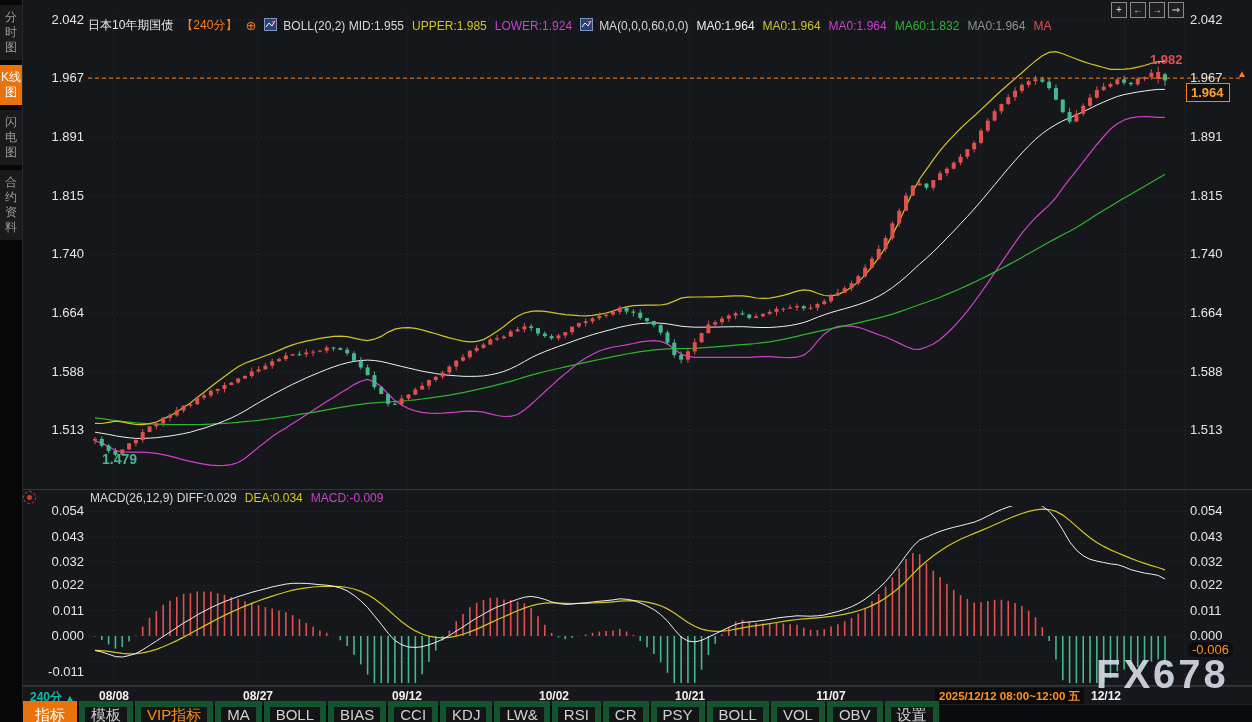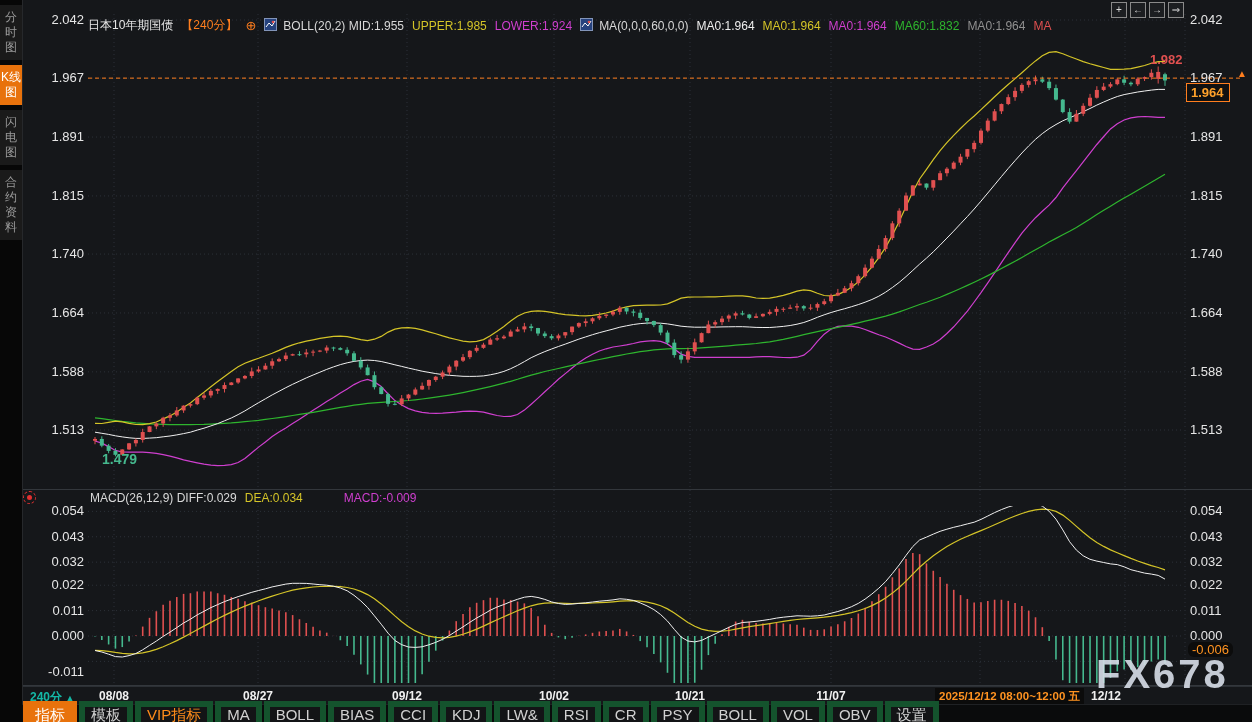--- a/index.html
+++ b/index.html
@@ -649,21 +649,21 @@
       <div class="lbl ylab" style="top: 602.612px;">0.011</div>
       <div class="lbl ylab-r" style="top: 602.612px;">0.011</div>
       <div class="lbl ylab" style="top: 628px;">0.000</div>
       <div class="lbl ylab-r" style="top: 628px;">0.000</div>
       <div class="lbl ylab" style="top: 664px;">-0.011</div>
     </div>
 
   <div class="macd-header" id="macd-header">
       <span class="seg" style="color: rgb(216, 216, 216);">MACD(26,12,9) DIFF:0.029</span>
       <span class="seg" style="color: rgb(212, 196, 40);">DEA:0.034</span>
-      <span class="seg" style="color: rgb(207, 63, 207); margin-left: 33px;">MACD:-0.009</span>
+      <span class="seg" style="color: rgb(207, 63, 207);">MACD:-0.009</span>
     </div>
 
   <span class="red-ico">
       <span></span>
     </span>
 
   <div class="price-box">1.964</div>
   <div class="hi-label" style="color: rgb(224, 80, 80);">1.982</div>
   <div class="lo-label" style="color: rgb(69, 185, 142);">1.479</div>
   <div class="arrow-mark" style="color: rgb(255, 126, 30);">▲</div>

